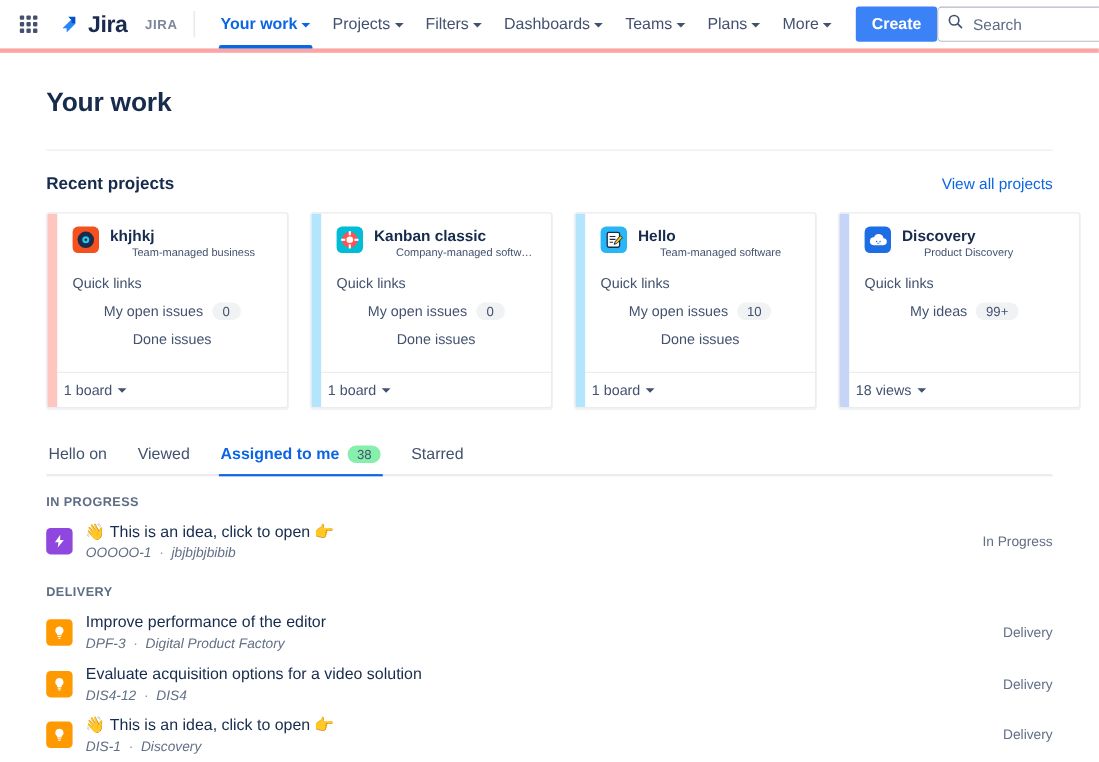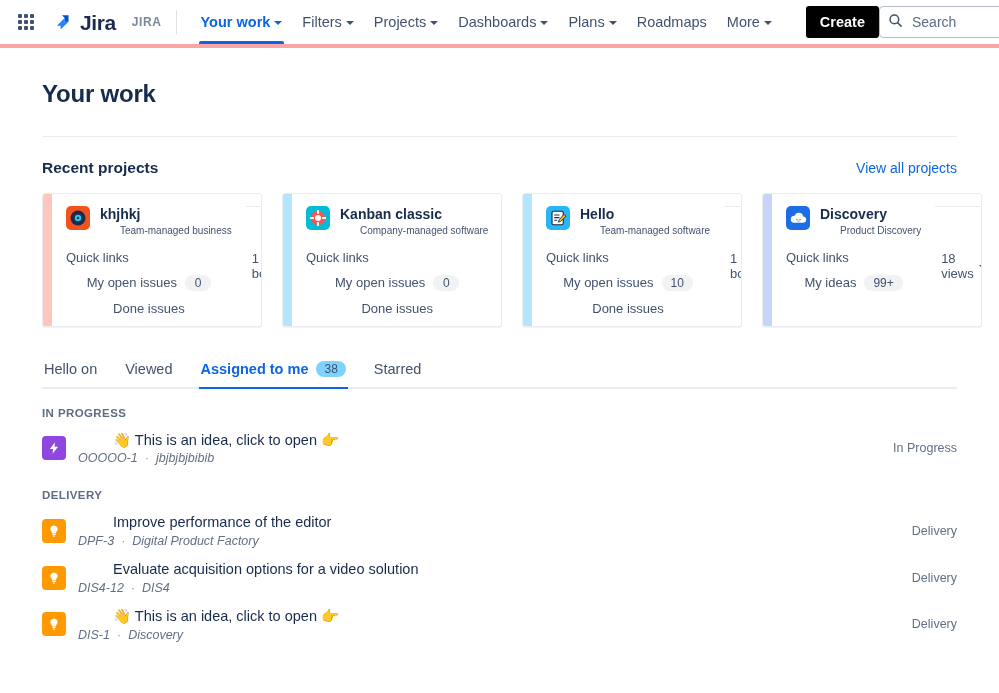--- a/index.html
+++ b/index.html
@@ -63,22 +63,22 @@
     cursor: pointer; position: relative;
     white-space: nowrap;
   }
   .navitem.active { color: #0c66e4; font-weight: 700; }
   .navitem.active:after {
     content:""; position:absolute; left:8px; right:8px; bottom:0;
     height:3px; background:#0c66e4; border-radius: 2px 2px 0 0;
   }
   .caret { width:0;height:0;border-left:4px solid transparent;border-right:4px solid transparent;border-top:4.5px solid currentColor; display:inline-block; margin-top:2px;}
   .create-btn {
-    margin-left: 24px;
-    background: #000000; color:#fff;
+    margin-left: 12px;
+    background: #3b82f6; color:#fff;
     font-size: 14.5px; font-weight: 700;
     border: none; border-radius: 3px;
     padding: 8px 14px; cursor: pointer;
     white-space: nowrap;
   }
   .search-wrap {
     margin-left: auto;
     display:flex; align-items:center;
     border: 1.6px solid #b3bac5; border-radius: 4px;
     height: 32px; width: 220px;
@@ -118,21 +118,21 @@
     width: 220px; flex: 0 0 220px;
     border: 1px solid #ebecf0;
     border-radius: 3px;
     background: #fff;
     display: flex;
     overflow: hidden;
     box-shadow: 0 1px 1px rgba(9,30,66,0.06);
     cursor: pointer;
   }
   .card-accent { width: 9px; flex: 0 0 9px; }
-  .card-body { flex: 1 1 auto; display:flex; min-width:0; }
+  .card-body { flex: 1 1 auto; display:flex; flex-direction:column; min-width:0; }
   .card-top { padding: 12px 14px 10px 14px; }
   .card-head { display:flex; gap:10px; align-items:flex-start; }
   .proj-icon {
     width: 24px; height: 24px; border-radius: 5px; flex:0 0 24px;
     display:flex; align-items:center; justify-content:center;
     overflow:hidden;
   }
   .proj-meta { min-width:0; }
   .proj-name {
     font-size: 14px; font-weight: 700; color:#172b4d;
@@ -175,41 +175,41 @@
     padding: 6px 2px 10px 2px;
     font-size: 14.5px; color:#42526e; cursor:pointer;
     position: relative;
   }
   .tab.active { color:#0c66e4; font-weight:600; }
   .tab.active:after {
     content:""; position:absolute; left:0; right:0; bottom:-2px;
     height:2px; background:#0c66e4;
   }
   .tab-count {
-    background:#7dd3fc; color:#42526e; font-weight:400;
+    background:#86efac; color:#42526e; font-weight:400;
     font-size: 12px; border-radius: 10px; padding:1px 8px;
   }
 
   
   .group-label {
     font-size: 11.5px; font-weight: 700; letter-spacing:0.4px;
     color:#5e6c84; margin: 18px 0 6px 0;
   }
   .issue-row {
     display:flex; align-items:center; gap:12px;
     padding: 6px 0; cursor:pointer;
   }
   .issue-icon {
     width: 24px; height: 24px; border-radius:4px; flex:0 0 24px;
     display:flex; align-items:center; justify-content:center;
   }
   .issue-main { flex:1 1 auto; min-width:0; }
   .issue-summary {
     font-size: 14.5px; color:#172b4d; line-height:1.3;
-    overflow:hidden; text-overflow:ellipsis; white-space:nowrap;margin-left:35px;
+    overflow:hidden; text-overflow:ellipsis; white-space:nowrap;
   }
   .issue-sub {
     font-size: 12.5px; color:#626f86; margin-top: 2px;
     display:flex; align-items:center; gap:7px;font-style:italic;
   }
   .issue-sub .dot { color:#8993a4; }
   .issue-status {
     font-size: 12.5px; color:#626f86; flex:0 0 auto;
     white-space:nowrap; text-align:right;
   }
@@ -243,37 +243,38 @@
 
   <div class="product-label">JIRA</div>
   <div class="nav-divider"></div>
 
   <div class="navitems">
     <div class="navitem active">
       <span>Your work</span>
       <span class="caret"></span>
     </div>
     <div class="navitem">
+      <span>Projects</span>
+      <span class="caret"></span>
+    </div>
+    <div class="navitem">
       <span>Filters</span>
-      <span class="caret"></span>
-    </div>
-    <div class="navitem">
-      <span>Projects</span>
       <span class="caret"></span>
     </div>
     <div class="navitem">
       <span>Dashboards</span>
       <span class="caret"></span>
     </div>
     <div class="navitem">
+      <span>Teams</span>
+      <span class="caret"></span>
+    </div>
+    <div class="navitem">
       <span>Plans</span>
       <span class="caret"></span>
-    </div>
-    <div class="navitem">
-      <span>Roadmaps</span>
     </div>
     <div class="navitem">
       <span>More</span>
       <span class="caret"></span>
     </div>
   </div>
 
   <button class="create-btn">Create</button>
 
   <div class="search-wrap">

